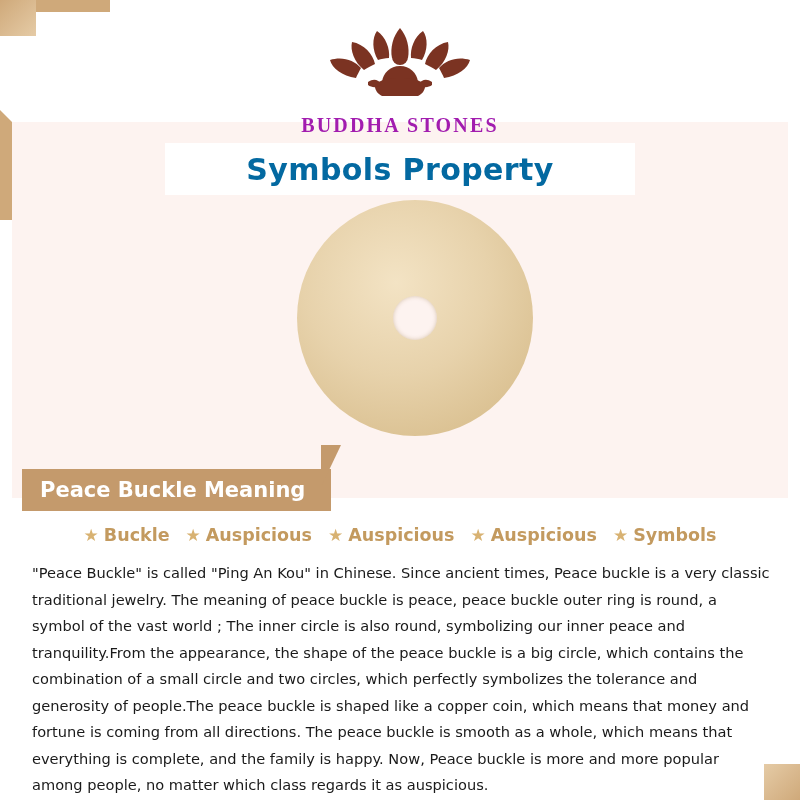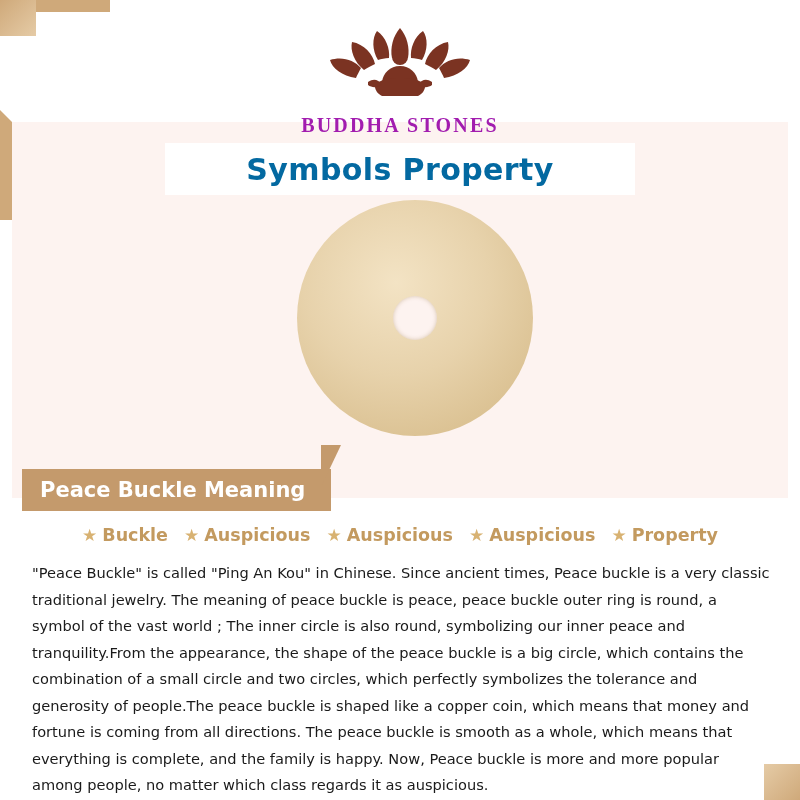--- a/index.html
+++ b/index.html
@@ -268,19 +268,19 @@
     <div class="kw">
       <span class="star">★</span>
       <span>Auspicious</span>
     </div>
     <div class="kw">
       <span class="star">★</span>
       <span>Auspicious</span>
     </div>
     <div class="kw">
       <span class="star">★</span>
-      <span>Property</span>
+      <span>Symbols</span>
     </div>
   </div>
 
   <div class="body-text">"Peace Buckle" is called "Ping An Kou" in Chinese. Since ancient times, Peace buckle is a very classic traditional jewelry. The meaning of peace buckle is peace, peace buckle outer ring is round, a symbol of the vast world ; The inner circle is also round, symbolizing our inner peace and tranquility.From the appearance, the shape of the peace buckle is a big circle, which contains the combination of a small circle and two circles, which perfectly symbolizes the tolerance and generosity of people.The peace buckle is shaped like a copper coin, which means that money and fortune is coming from all directions. The peace buckle is smooth as a whole, which means that everything is complete, and the family is happy. Now, Peace buckle is more and more popular among people, no matter which class regards it as auspicious.</div>
 
 </div>
 
 </body></html>

